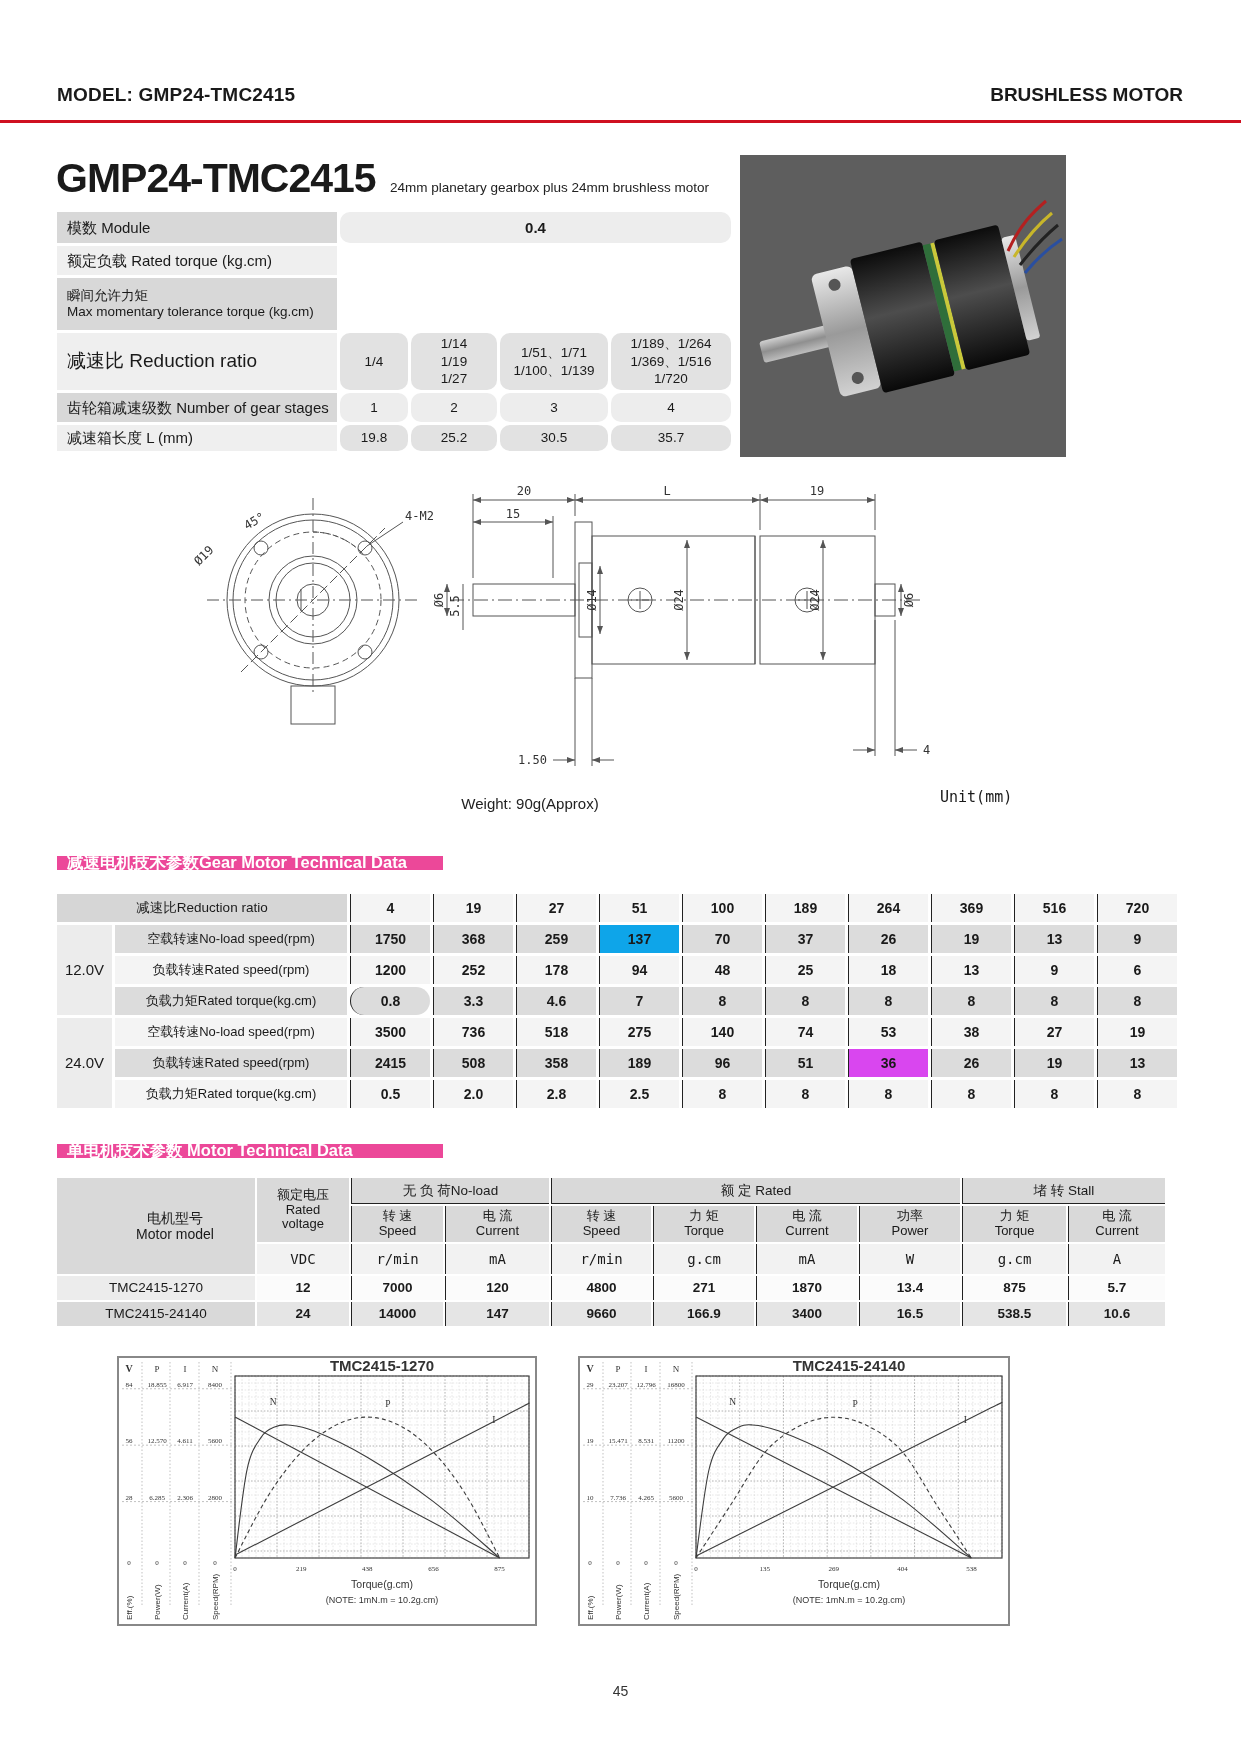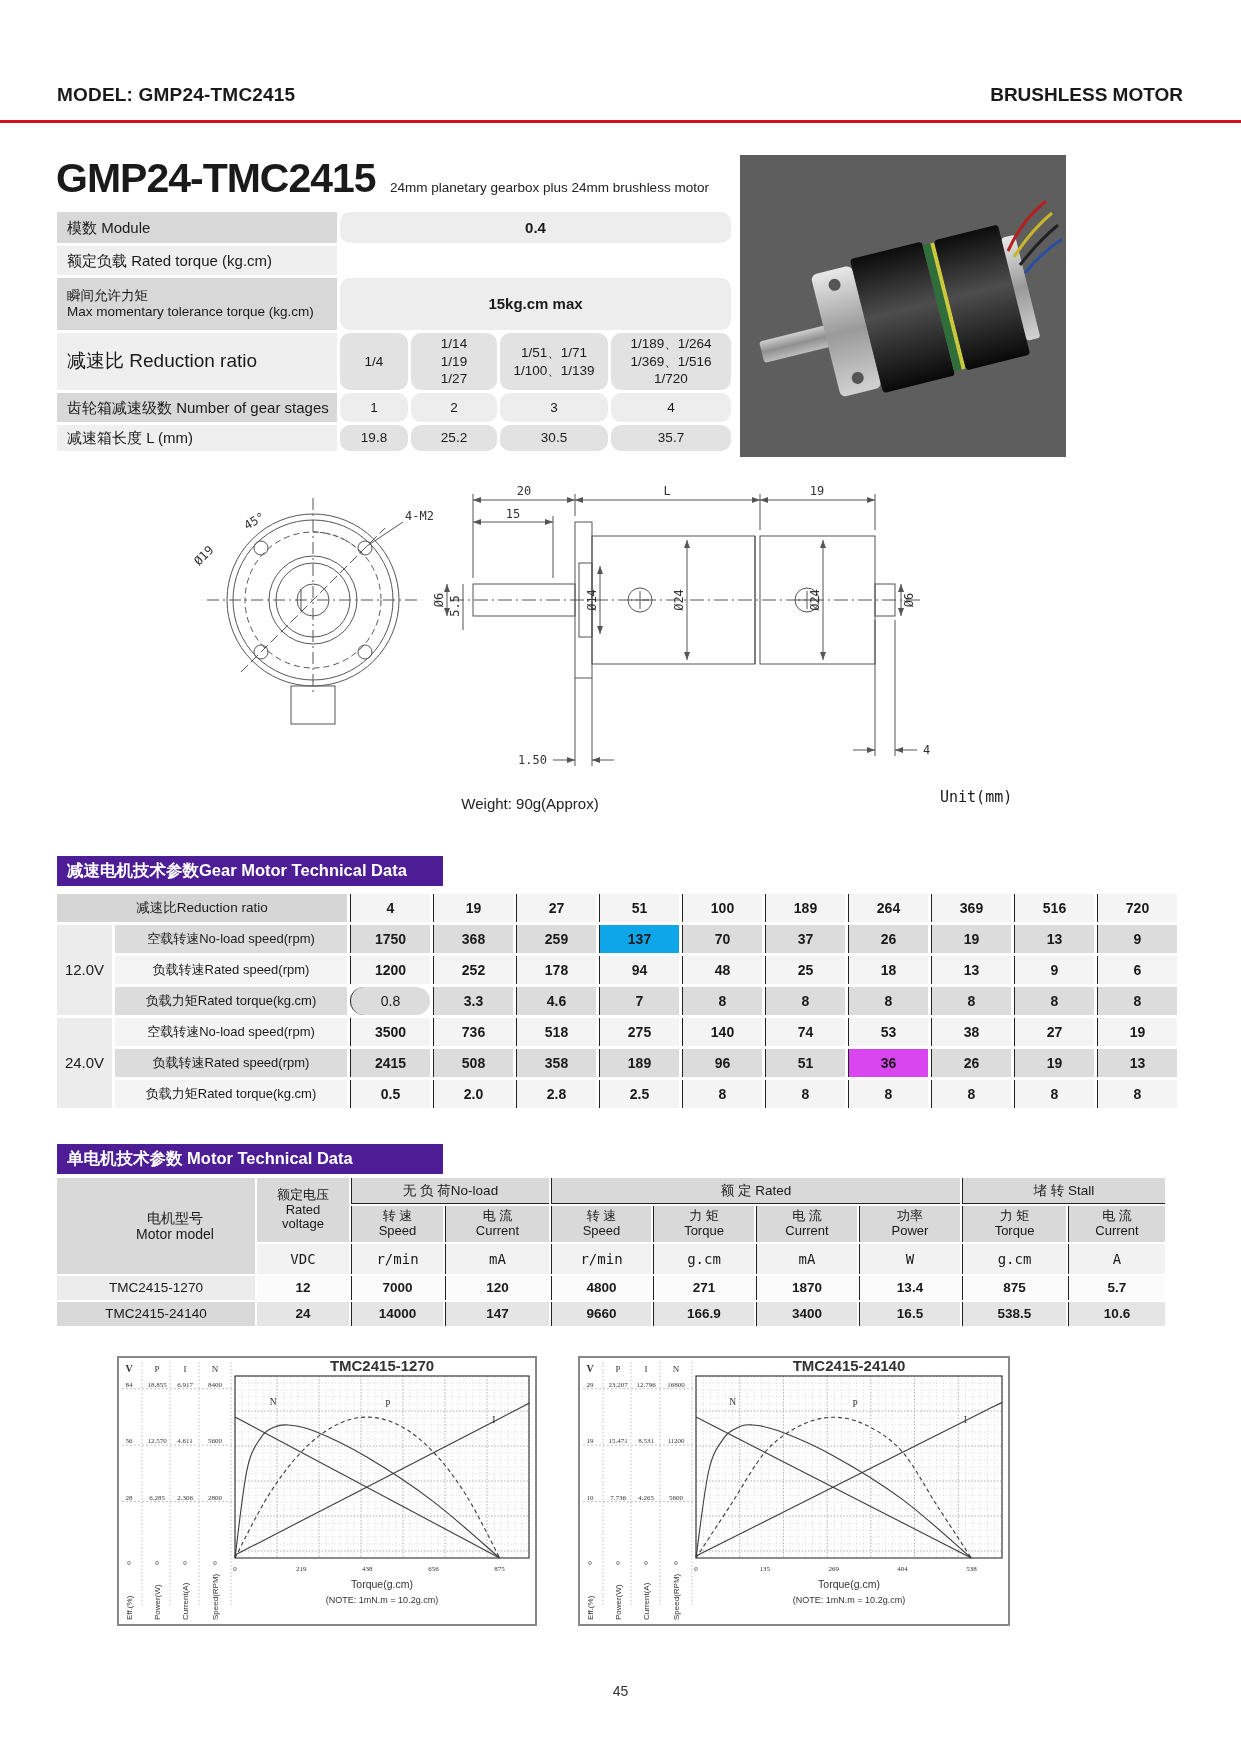--- a/index.html
+++ b/index.html
@@ -19,21 +19,21 @@
   #spec-table{left:57px;top:212px;display:grid;grid-template-columns:280px 68px 86px 108px 120px;
               grid-template-rows:31px 29px 52px 57px 29px 26px;gap:3px;}
   .spec-cell{display:flex;align-items:center;font-size:15px;white-space:pre-line;line-height:1.2;}
   .spec-label{padding-left:10px;}
   .spec-val{justify-content:center;text-align:center;border-radius:10px;}
   
   #drawing{left:95px;top:470px;}
   #weight-note{left:380px;top:795px;width:300px;text-align:center;font-size:15px;color:#222;}
   #unit-note{left:940px;top:788px;width:160px;font-family:"DejaVu Sans Mono",monospace;font-size:15px;}
   
-  .red-banner{width:386px;height:30px;background:#4c1d95;color:#fff;font-size:16.5px;font-weight:bold;
+  .red-banner{width:386px;height:14px;background:#ec4899;color:#fff;font-size:16.5px;font-weight:bold;
               display:flex;align-items:center;padding-left:10px;box-sizing:border-box;}
   #banner-gear{left:57px;top:856px;}
   #banner-motor{left:57px;top:1144px;}
   
   #gear-table{left:57px;top:894px;display:grid;
               grid-template-columns:55px 232px repeat(10,80px);
               grid-auto-rows:28px;gap:3px;}
   
   #motor-table{left:57px;top:1178px;display:grid;
                grid-template-columns:198px 92px 92px 104px 100px 101px 101px 101px 104px 97px;
@@ -95,21 +95,20 @@
       </g>
     </svg>
   </div>
 
   <div class="abs" id="spec-table">
       <div class="spec-cell spec-label" style="background: rgb(216, 216, 216); font-size: 15px; grid-column: 1;">模数 Module</div>
       <div class="tcell spec-cell spec-val" style="background: rgb(237, 237, 237); font-size: 15px; font-weight: bold; grid-column: 2 / span 4;">0.4</div>
       <div class="spec-cell spec-label" style="background: rgb(239, 239, 239); font-size: 15px; grid-column: 1;">额定负载 Rated torque (kg.cm)</div>
       <div class="spec-cell spec-label" style="background: rgb(216, 216, 216); font-size: 13.5px; grid-column: 1;">瞬间允许力矩
 Max momentary tolerance torque (kg.cm)</div>
-      <div class="tcell spec-cell spec-val" style="background: rgb(237, 237, 237); font-size: 15px; font-weight: bold; grid-column: 2 / span 4;">15kg.cm max</div>
       <div class="spec-cell spec-label" style="background: rgb(239, 239, 239); font-size: 19px; grid-column: 1;">减速比 Reduction ratio</div>
       <div class="tcell spec-cell spec-val" style="background: rgb(226, 226, 226); font-size: 13.5px; line-height: 1.3;">1/4</div>
       <div class="tcell spec-cell spec-val" style="background: rgb(226, 226, 226); font-size: 13.5px; line-height: 1.3;">1/14
 1/19
 1/27</div>
       <div class="tcell spec-cell spec-val" style="background: rgb(226, 226, 226); font-size: 13.5px; line-height: 1.3;">1/51、1/71
 1/100、1/139</div>
       <div class="tcell spec-cell spec-val" style="background: rgb(226, 226, 226); font-size: 13.5px; line-height: 1.3;">1/189、1/264
 1/369、1/516
 1/720</div>
@@ -248,21 +247,21 @@
       <div class="tcell" style="background: rgb(244, 244, 244); font-size: 14px; font-weight: bold; border-left: 1px solid rgb(34, 34, 34); grid-area: 3 / 4;">252</div>
       <div class="tcell" style="background: rgb(244, 244, 244); font-size: 14px; font-weight: bold; border-left: 1px solid rgb(34, 34, 34); grid-area: 3 / 5;">178</div>
       <div class="tcell" style="background: rgb(244, 244, 244); font-size: 14px; font-weight: bold; border-left: 1px solid rgb(34, 34, 34); grid-area: 3 / 6;">94</div>
       <div class="tcell" style="background: rgb(244, 244, 244); font-size: 14px; font-weight: bold; border-left: 1px solid rgb(34, 34, 34); grid-area: 3 / 7;">48</div>
       <div class="tcell" style="background: rgb(244, 244, 244); font-size: 14px; font-weight: bold; border-left: 1px solid rgb(34, 34, 34); grid-area: 3 / 8;">25</div>
       <div class="tcell" style="background: rgb(244, 244, 244); font-size: 14px; font-weight: bold; border-left: 1px solid rgb(34, 34, 34); grid-area: 3 / 9;">18</div>
       <div class="tcell" style="background: rgb(244, 244, 244); font-size: 14px; font-weight: bold; border-left: 1px solid rgb(34, 34, 34); grid-area: 3 / 10;">13</div>
       <div class="tcell" style="background: rgb(244, 244, 244); font-size: 14px; font-weight: bold; border-left: 1px solid rgb(34, 34, 34); grid-area: 3 / 11;">9</div>
       <div class="tcell" style="background: rgb(244, 244, 244); font-size: 14px; font-weight: bold; border-left: 1px solid rgb(34, 34, 34); grid-area: 3 / 12;">6</div>
       <div class="tcell" style="background: rgb(220, 220, 220); font-size: 13px; grid-area: 4 / 2;">负载力矩Rated torque(kg.cm)</div>
-      <div class="tcell" style="background: rgb(220, 220, 220); font-size: 14px; font-weight: normal; border-left: 1px solid rgb(34, 34, 34); grid-area: 4 / 3; border-radius: 14px;">0.8</div>
+      <div class="tcell" style="background: rgb(220, 220, 220); font-size: 14px; font-weight: bold; border-left: 1px solid rgb(34, 34, 34); grid-area: 4 / 3; border-radius: 14px;">0.8</div>
       <div class="tcell" style="background: rgb(220, 220, 220); font-size: 14px; font-weight: bold; border-left: 1px solid rgb(34, 34, 34); grid-area: 4 / 4;">3.3</div>
       <div class="tcell" style="background: rgb(220, 220, 220); font-size: 14px; font-weight: bold; border-left: 1px solid rgb(34, 34, 34); grid-area: 4 / 5;">4.6</div>
       <div class="tcell" style="background: rgb(220, 220, 220); font-size: 14px; font-weight: bold; border-left: 1px solid rgb(34, 34, 34); grid-area: 4 / 6;">7</div>
       <div class="tcell" style="background: rgb(220, 220, 220); font-size: 14px; font-weight: bold; border-left: 1px solid rgb(34, 34, 34); grid-area: 4 / 7;">8</div>
       <div class="tcell" style="background: rgb(220, 220, 220); font-size: 14px; font-weight: bold; border-left: 1px solid rgb(34, 34, 34); grid-area: 4 / 8;">8</div>
       <div class="tcell" style="background: rgb(220, 220, 220); font-size: 14px; font-weight: bold; border-left: 1px solid rgb(34, 34, 34); grid-area: 4 / 9;">8</div>
       <div class="tcell" style="background: rgb(220, 220, 220); font-size: 14px; font-weight: bold; border-left: 1px solid rgb(34, 34, 34); grid-area: 4 / 10;">8</div>
       <div class="tcell" style="background: rgb(220, 220, 220); font-size: 14px; font-weight: bold; border-left: 1px solid rgb(34, 34, 34); grid-area: 4 / 11;">8</div>
       <div class="tcell" style="background: rgb(220, 220, 220); font-size: 14px; font-weight: bold; border-left: 1px solid rgb(34, 34, 34); grid-area: 4 / 12;">8</div>
       <div class="tcell" style="background: rgb(236, 236, 236); font-size: 15px; grid-area: 5 / 1 / span 3;">24.0V</div>

